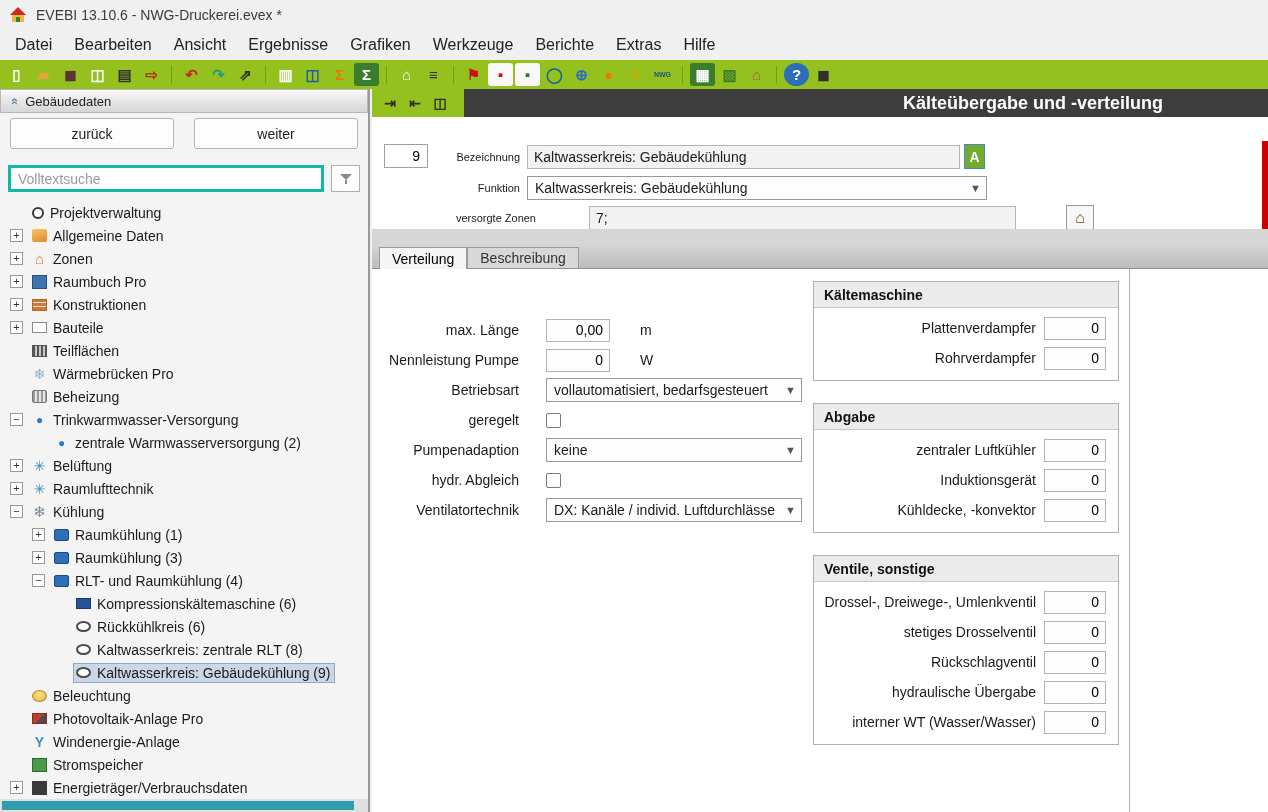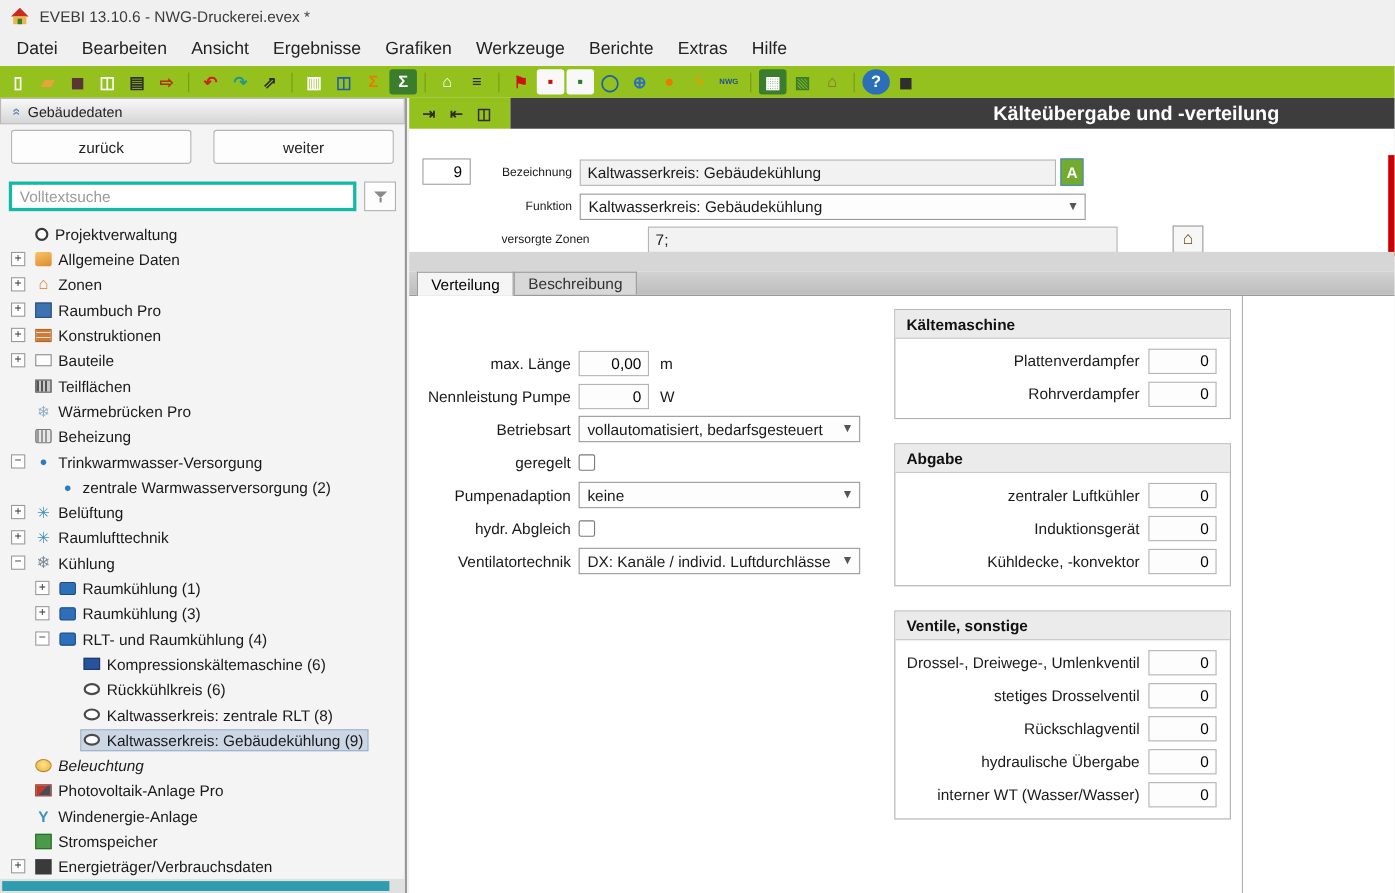--- a/index.html
+++ b/index.html
@@ -114,21 +114,21 @@
   .gray-band { position:absolute; top:140px; left:0; width:896px; height:18px; background:#d6d6d6; }
   .tab-strip { position:absolute; top:158px; left:0; width:896px; height:21px;
                background:linear-gradient(#d2d2d2,#bdbdbd); display:flex; padding-left:7px; }
   .tab { height:21px; padding:0 12px; display:flex; align-items:center; font-size:14px;
          background:#d8d8d8; border:1px solid #9a9a9a; border-bottom:none; color:#333; }
   .tab.active { background:#f5f5f5; height:22px; position:relative; z-index:3; color:#000; }
 
   .content { position:absolute; top:179px; left:0; width:896px; height:544px; background:#fff;
              border-top:1px solid #909090; }
   .form-column { position:absolute; left:0; top:46px; width:440px; }
-  .form-row { display:flex; align-items:center; height:30px; }
+  .form-row { display:flex; align-items:center; height:30px;gap:20px; }
   .form-label { width:147px; text-align:right; margin-right:7px; font-size:14px; flex:0 0 147px; }
   .num-input { width:64px; height:23px; border:1px solid #b3b3b3; background:#fdfdfd; text-align:right;
                padding-right:6px; font-size:14px; font-family:"Liberation Sans",sans-serif; }
   .unit { margin-left:10px; font-size:14px; }
   .form-row .select { width:256px; }
   .checkbox { width:15px; height:15px; border:1px solid #7a7a7a; border-radius:2px; background:#fff;
               display:inline-block; }
 
   .groups-column { position:absolute; left:441px; top:12px; width:306px; }
   .groupbox { border:1px solid #b0b0b0; margin-bottom:22px; background:#fff; }
@@ -360,21 +360,21 @@
             <span class="tree-label">Kaltwasserkreis: zentrale RLT (8)</span>
           </span>
         </div>
         <div class="tree-row selected" style="padding-left: 54px;">
           <span class="expander hidden"></span>
           <span class="wrap">
             <span class="ti ti-circuit"></span>
             <span class="tree-label">Kaltwasserkreis: Gebäudekühlung (9)</span>
           </span>
         </div>
-        <div class="tree-row" style="padding-left: 10px; font-style: italic;">
+        <div class="tree-row" style="padding-left: 10px;">
           <span class="expander hidden"></span>
           <span class="wrap">
             <span class="ti ti-lighting"></span>
             <span class="tree-label">Beleuchtung</span>
           </span>
         </div>
         <div class="tree-row" style="padding-left: 10px;">
           <span class="expander hidden"></span>
           <span class="wrap">
             <span class="ti ti-pv"></span>

